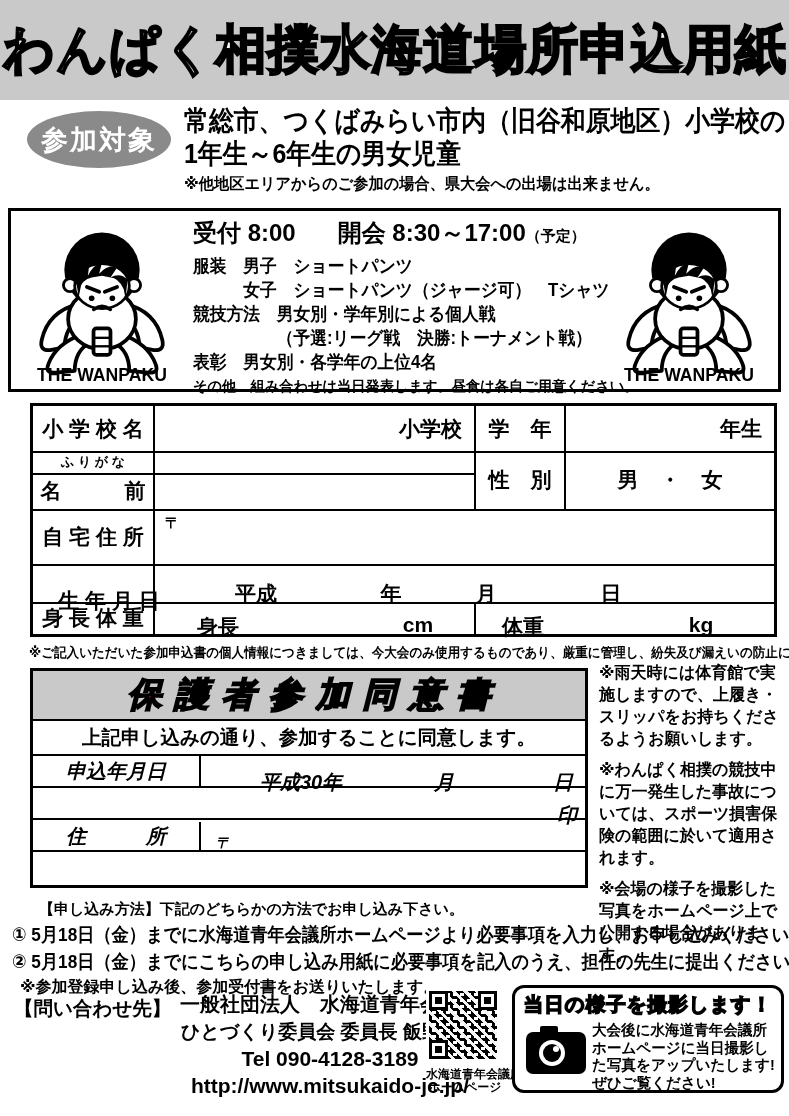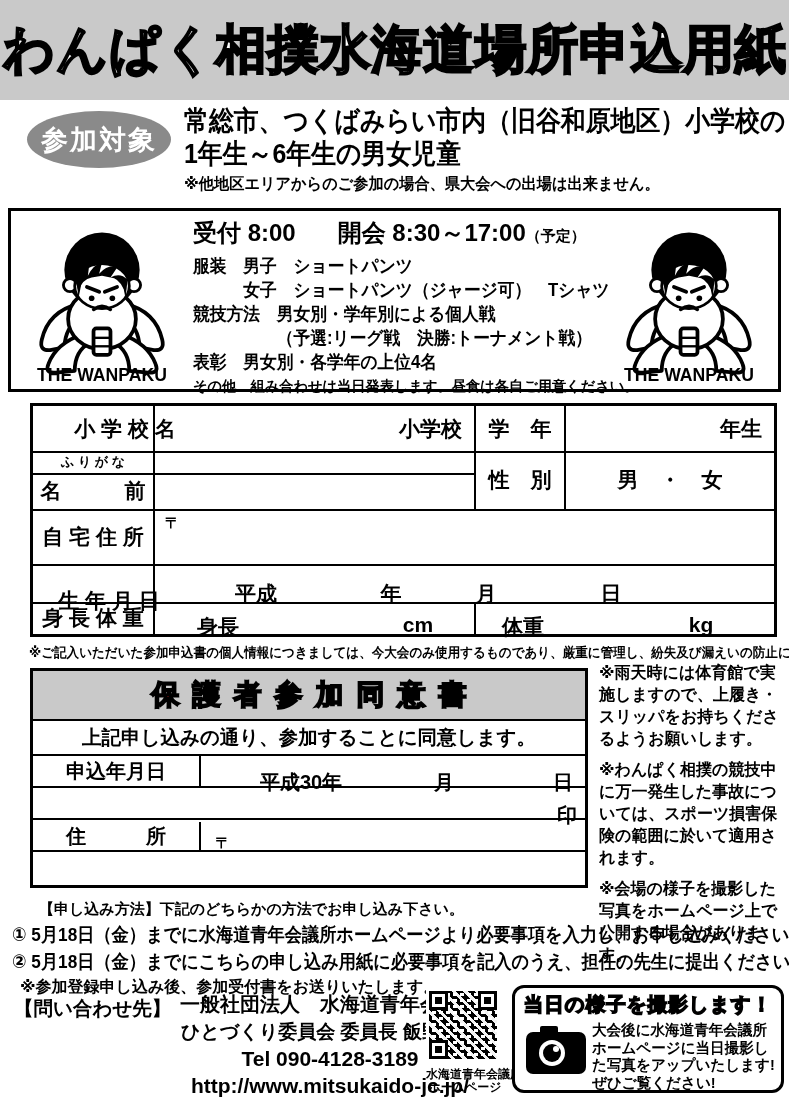--- a/index.html
+++ b/index.html
@@ -70,29 +70,29 @@
   
   .consent-box {
     position:absolute; left:30px; top:668px; width:558px; height:220px;
     border:3px solid #000;
   }
   .consent-header {
     position:absolute; left:0; top:0; width:552px; height:48px;
     background:#c9c9c9; display:flex; align-items:center; justify-content:center;
   }
   .consent-title {
-    font-size:28px; letter-spacing:13px; color:#b91c1c; white-space:nowrap;
-    -webkit-text-stroke:1.8px #000; padding-left:13px;
+    font-size:34px; letter-spacing:13px; color:#b91c1c; white-space:nowrap;
+    -webkit-text-stroke:1.8px #000; padding-left:13px;font-style:italic;
   }
   .consent-statement {
     position:absolute; left:0; top:48px; width:552px; height:37px;
     border-top:2px solid #000; border-bottom:2px solid #000;
     display:flex; align-items:center; justify-content:center; font-size:19.5px;
   }
-  .consent-rows { position:absolute; left:0; top:85px; width:552px; height:110px; }
+  .consent-rows { position:absolute; left:0; top:85px; width:552px; height:110px;font-style:italic; }
   .c-row { position:absolute; left:0; width:552px; }
   .c-label { position:absolute; left:0; top:0; width:168px; height:100%;
     display:flex; align-items:center; justify-content:center; font-size:20px;
     border-right:2px solid #000; white-space:pre; }
   .c-val { position:absolute; left:168px; top:0; width:384px; height:100%; }
   
   .side-notes { position:absolute; left:599px; top:661px; width:186px; }
   .side-note { font-size:16.5px; line-height:22px; margin-bottom:9px;
     transform:scaleX(0.97); transform-origin:left; }
   
@@ -222,21 +222,21 @@
       <div class="vline" style="left:120px; top:0; width:2px; height:228px;"></div>
       <div class="vline" style="left:441px; top:0; width:2px; height:103px;"></div>
       <div class="vline" style="left:441px; top:196px; width:2px; height:32px;"></div>
       <div class="vline" style="left:531px; top:0; width:2px; height:103px;"></div>
       <div class="hline" style="left:0; top:45px; width:741px; height:2px;"></div>
       <div class="hline" style="left:0; top:67px; width:441px; height:2px;"></div>
       <div class="hline" style="left:0; top:103px; width:741px; height:2px;"></div>
       <div class="hline" style="left:0; top:158px; width:741px; height:2px;"></div>
       <div class="hline" style="left:0; top:196px; width:741px; height:2px;"></div>
 
-      <div class="cell-label" style="left:0; top:0; width:120px; height:45px;margin-left:32px;">小 学 校 名</div>
+      <div class="cell-label" style="left:0; top:0; width:120px; height:45px;">小 学 校 名</div>
       <div class="cell-val rt" style="left:122px; top:0; width:317px; height:45px; padding-right:10px;">小学校</div>
       <div class="cell-label" style="left:443px; top:0; width:88px; height:45px;">学　年</div>
       <div class="cell-val rt" style="left:533px; top:0; width:208px; height:45px; padding-right:12px;">年生</div>
 
       <div class="cell-label" style="left:0; top:45px; width:120px; height:22px; font-size:13px;">ふ り が な</div>
       <div class="cell-val" style="left:122px; top:45px; width:317px; height:22px;"></div>
       <div class="cell-label" style="left:0; top:67px; width:120px; height:36px;border-radius:18px;">名　　　前</div>
       <div class="cell-val" style="left:122px; top:67px; width:317px; height:36px;"></div>
       <div class="cell-label" style="left:443px; top:45px; width:88px; height:58px;">性　別</div>
       <div class="cell-val ctr" style="left:533px; top:45px; width:208px; height:58px;">男　・　女</div>

